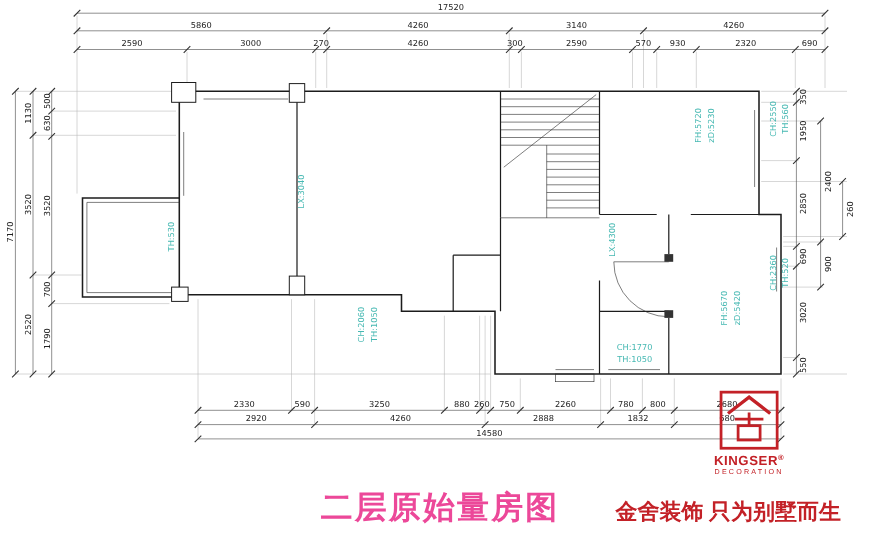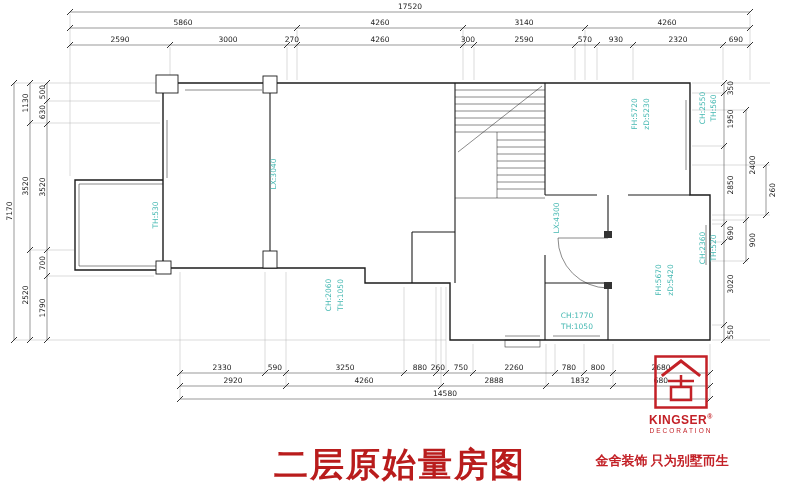--- a/index.html
+++ b/index.html
@@ -11,31 +11,31 @@
   .thin{stroke:#2a2a2a;stroke-width:.55;fill:none;}
   .dl{stroke:#555;stroke-width:.6;fill:none;}
   .tk{stroke:#333;stroke-width:1;fill:none;}
   .ext{stroke:#b5b5b5;stroke-width:.5;fill:none;}
   .col{fill:#fff;stroke:#1c1c1c;stroke-width:.9;}
   .blk{fill:#333;stroke:none;}
   
   .d{font-size:7.5px;fill:#222;text-anchor:middle;font-family:"DejaVu Sans",sans-serif;}
   .t{font-size:7.5px;fill:#45b8b2;text-anchor:middle;font-family:"DejaVu Sans",sans-serif;}
   .title{position:absolute;left:240px;top:442px;width:320px;text-align:center;
-         font-size:34px;font-weight:700;letter-spacing:2px;color:#b91c1c;
+         font-size:29px;font-weight:700;letter-spacing:2px;color:#ec4899;
          font-family:"DejaVu Sans",sans-serif;}
   .logo{position:absolute;left:645px;top:354px;width:72px;text-align:center;}
   .logo svg{position:static;display:block;margin:0 auto;}
   .brand1{font-family:"Liberation Sans",sans-serif;font-weight:700;font-size:12px;
           color:#c32127;letter-spacing:.5px;line-height:13px;}
   .reg{font-size:7px;vertical-align:super;}
   .brand2{font-family:"Liberation Sans",sans-serif;font-size:6.5px;color:#c32127;
           letter-spacing:2px;line-height:8px;}
   .tagline{position:absolute;left:548px;top:452px;width:228px;text-align:center;white-space:nowrap;
-           font-family:"Liberation Serif",serif;font-weight:700;font-size:13px;color:#c32127;}
+           font-family:"Liberation Serif",serif;font-weight:700;font-size:20px;color:#c32127;}
 </style>
 </head>
 <body>
 
 <div class="canvas">
 
 <svg width="800" height="488" viewBox="0 0 800 488">
 
   <g>
     <path class="ext" d="M70 14 V176 M170 47 V80 M287 47 V80 M297 30 V80 M463 30 V80 M474 47 V80 M575 47 V80 M585 30 V80 M597 47 V80 M633 47 V80 M723 47 V80 M750 14 V80"></path>

